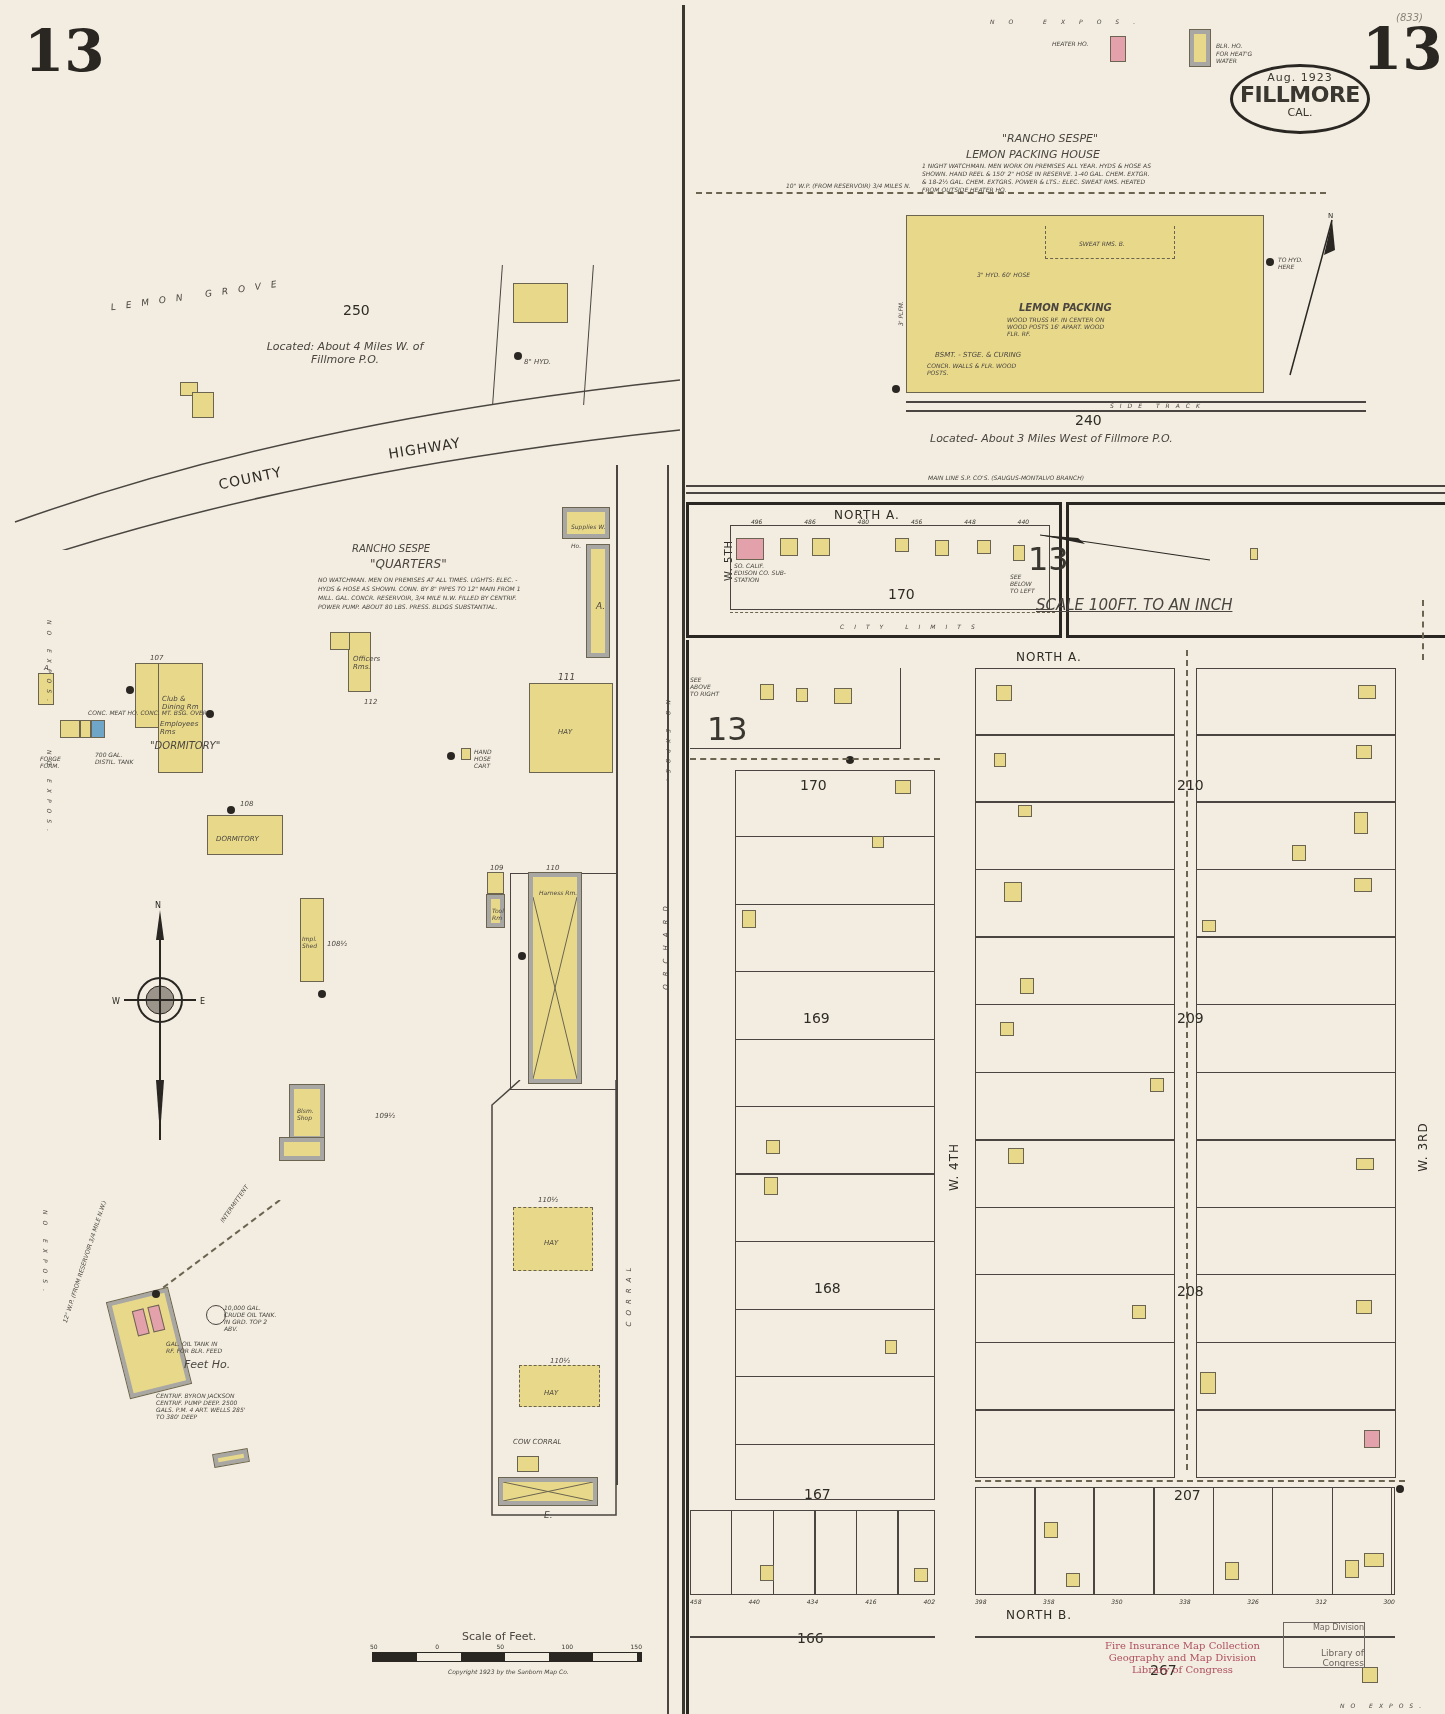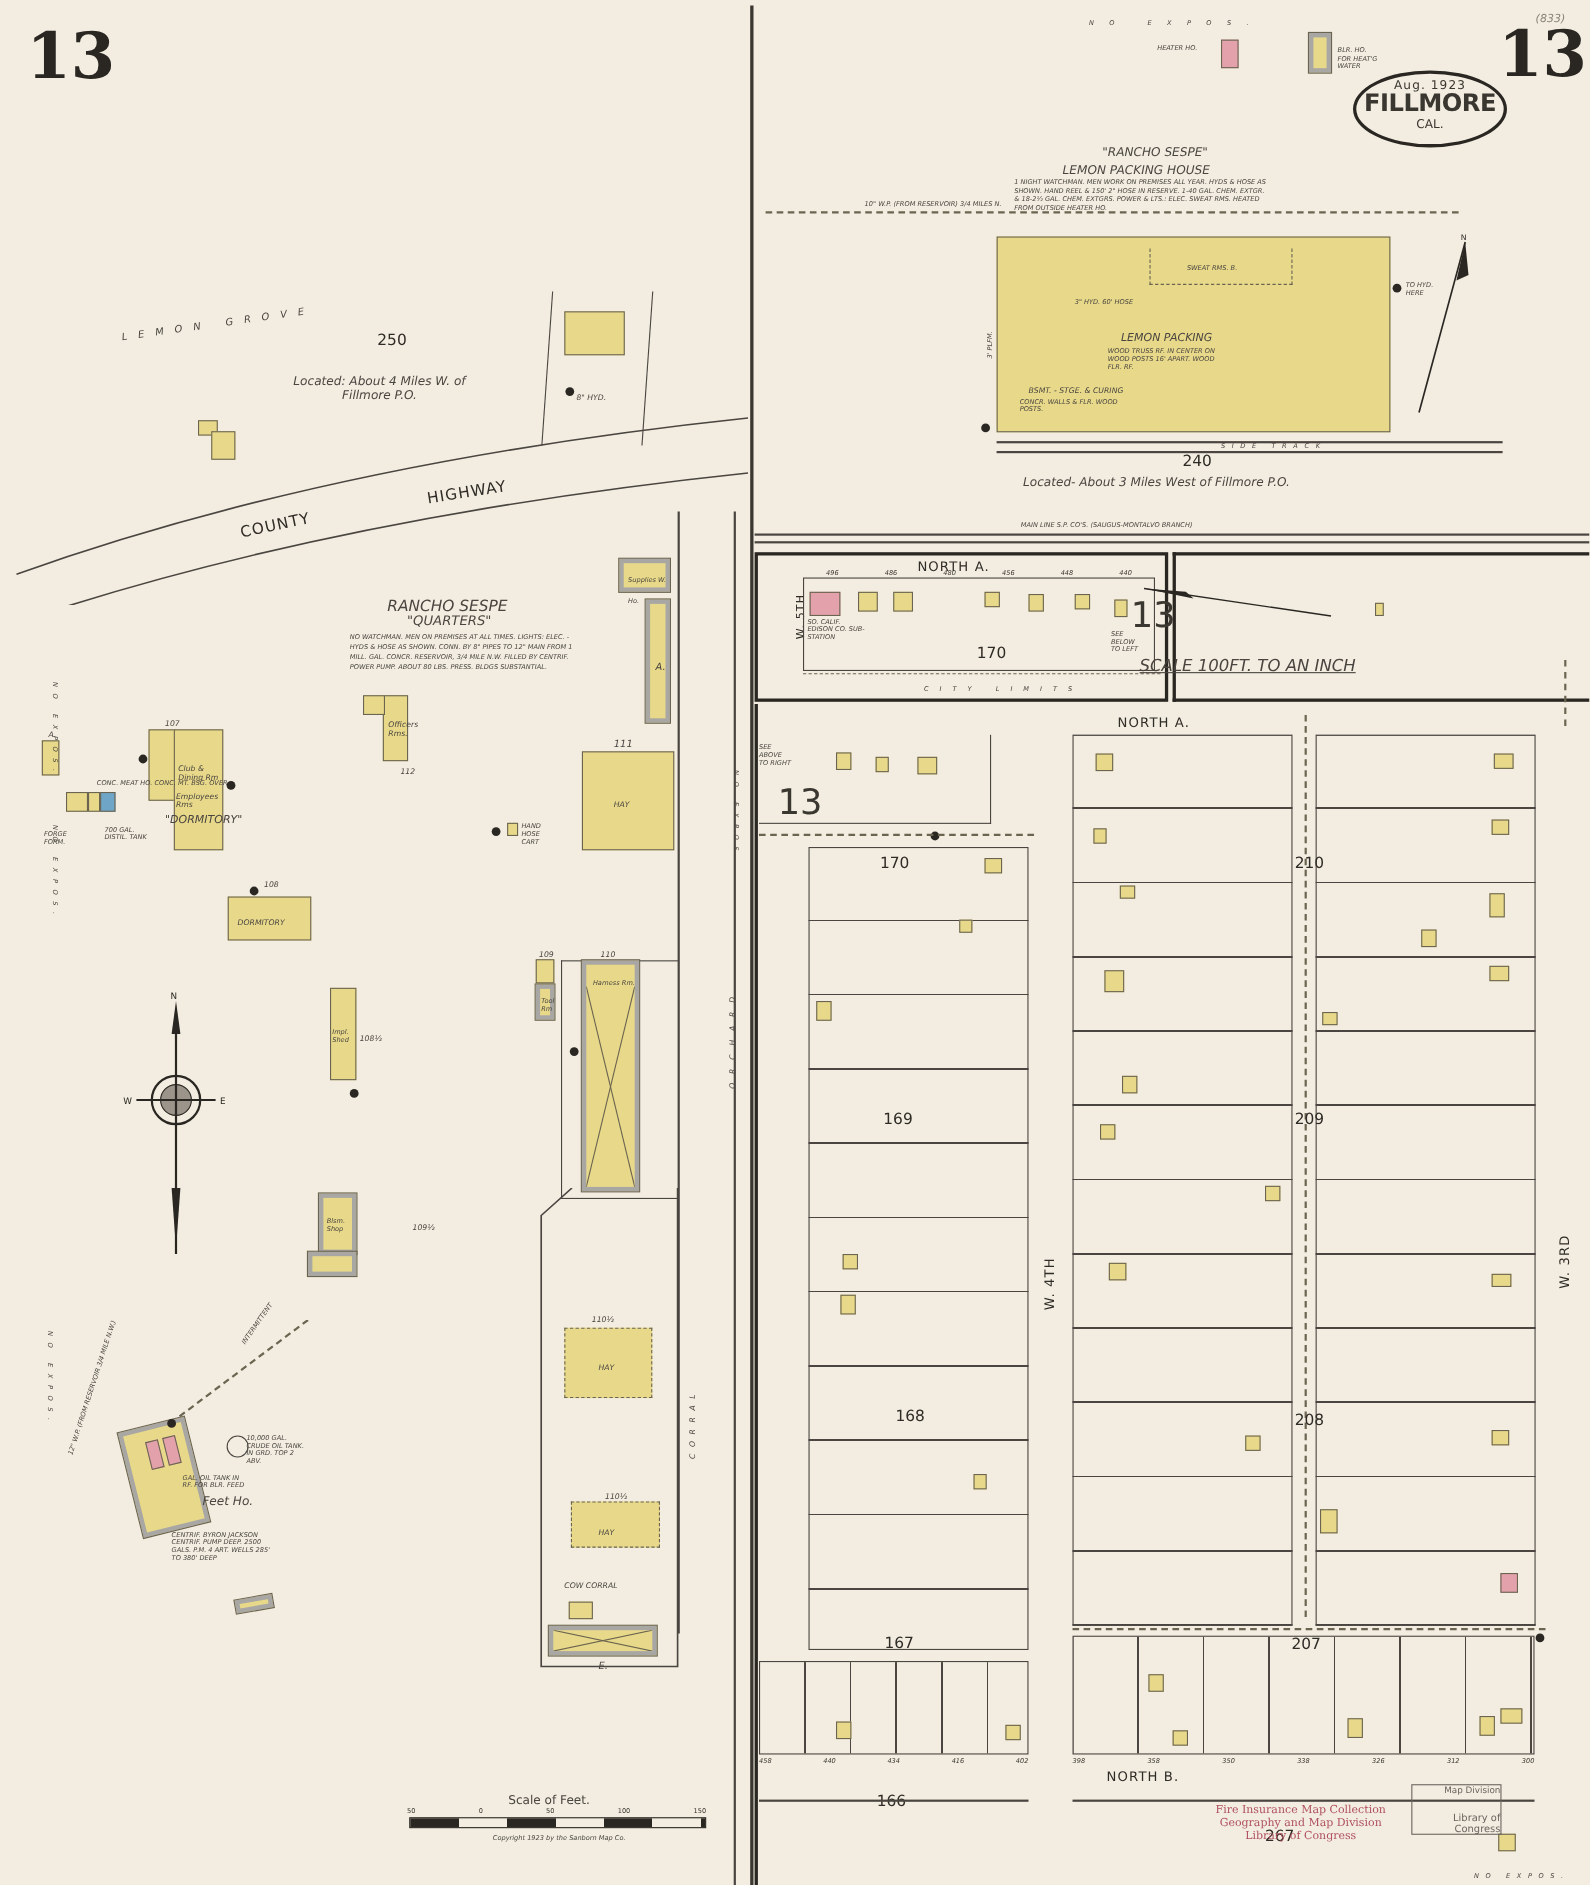--- a/index.html
+++ b/index.html
@@ -62,21 +62,21 @@
 <div class="hyd" style="left:514px;top:352px;"></div>
 <div class="label small" style="left:524px;top:358px;">8" HYD.</div>
 
 <svg class="abs" style="left:0;top:370px;" width="682" height="180">
   <path d="M15 152 Q 300 50 680 10" fill="none" stroke="#4a4540" stroke-width="1.5"></path>
   <path d="M15 196 Q 300 100 680 60" fill="none" stroke="#4a4540" stroke-width="1.5"></path>
 </svg>
 <div class="street" style="left:218px;top:470px;transform:rotate(-12deg);font-size:14px;">COUNTY</div>
 <div class="street" style="left:388px;top:440px;transform:rotate(-9deg);font-size:14px;">HIGHWAY</div>
 
-<div class="label" style="left:352px;top:543px;font-size:14px;">RANCHO SESPE</div>
+<div class="label" style="left:352px;top:543px;font-size:10px;">RANCHO SESPE</div>
 <div class="label" style="left:370px;top:557px;font-size:12px;">"QUARTERS"</div>
 <div class="label tiny" style="left:318px;top:575px;width:210px;white-space:normal;line-height:9px;">NO WATCHMAN. MEN ON PREMISES AT ALL TIMES. LIGHTS: ELEC. - HYDS &amp; HOSE AS SHOWN. CONN. BY 8" PIPES TO 12" MAIN FROM 1 MILL. GAL. CONCR. RESERVOIR, 3/4 MILE N.W. FILLED BY CENTRIF. POWER PUMP. ABOUT 80 LBS. PRESS. BLDGS SUBSTANTIAL.</div>
 
 <div class="vline" style="left:616px;top:465px;height:1020px;"></div>
 <div class="vline" style="left:667px;top:465px;height:1249px;"></div>
 
 <div class="bldg gray" style="left:563px;top:508px;width:46px;height:30px;">
   <span class="label tiny" style="position:relative;left:4px;top:2px;white-space:normal;">Supplies W. Ho.</span>
 </div>
 <div class="bldg gray" style="left:587px;top:545px;width:22px;height:112px;">
@@ -226,21 +226,21 @@
 
 <div class="label" style="left:1002px;top:132px;font-size:11px;">"RANCHO SESPE"</div>
 <div class="label" style="left:966px;top:148px;font-size:11px;">LEMON PACKING HOUSE</div>
 <div class="label tiny" style="left:922px;top:162px;width:230px;white-space:normal;line-height:8px;">1 NIGHT WATCHMAN. MEN WORK ON PREMISES ALL YEAR. HYDS &amp; HOSE AS SHOWN. HAND REEL &amp; 150' 2" HOSE IN RESERVE. 1-40 GAL. CHEM. EXTGR. &amp; 18-2½ GAL. CHEM. EXTGRS. POWER &amp; LTS.: ELEC. SWEAT RMS. HEATED FROM OUTSIDE HEATER HO.</div>
 <div class="dashline" style="left:696px;top:192px;width:630px;"></div>
 <div class="label tiny" style="left:786px;top:182px;">10" W.P. (FROM RESERVOIR) 3/4 MILES N.</div>
 
 <div class="bldg" style="left:906px;top:215px;width:358px;height:178px;">
   <div class="abs" style="left:138px;top:10px;width:128px;height:32px;border:1.5px dashed #6b6450;border-top:none;"></div>
   <span class="label tiny" style="left:172px;top:24px;">SWEAT RMS. B.</span>
-  <span class="label" style="left:112px;top:86px;font-size:10px;">LEMON PACKING</span>
+  <span class="label" style="left:112px;top:86px;font-size:10px;font-weight:bold;">LEMON PACKING</span>
   <span class="label tiny" style="left:100px;top:100px;width:100px;white-space:normal;">WOOD TRUSS RF. IN CENTER ON WOOD POSTS 16' APART. WOOD FLR. RF.</span>
   <span class="label small" style="left:28px;top:135px;">BSMT. - STGE. &amp; CURING</span>
   <span class="label tiny" style="left:20px;top:146px;width:90px;white-space:normal;">CONCR. WALLS &amp; FLR. WOOD POSTS.</span>
   <span class="label tiny" style="left:70px;top:55px;">3" HYD. 60' HOSE</span>
 </div>
 <div class="label tiny" style="left:888px;top:310px;transform:rotate(-90deg);">3' PLFM.</div>
 <div class="hyd" style="left:1266px;top:258px;"></div>
 <div class="label tiny" style="left:1278px;top:256px;white-space:normal;width:40px;">TO HYD. HERE</div>
 <div class="hyd" style="left:892px;top:385px;"></div>
 <svg class="abs" style="left:1280px;top:210px;" width="60" height="170">

